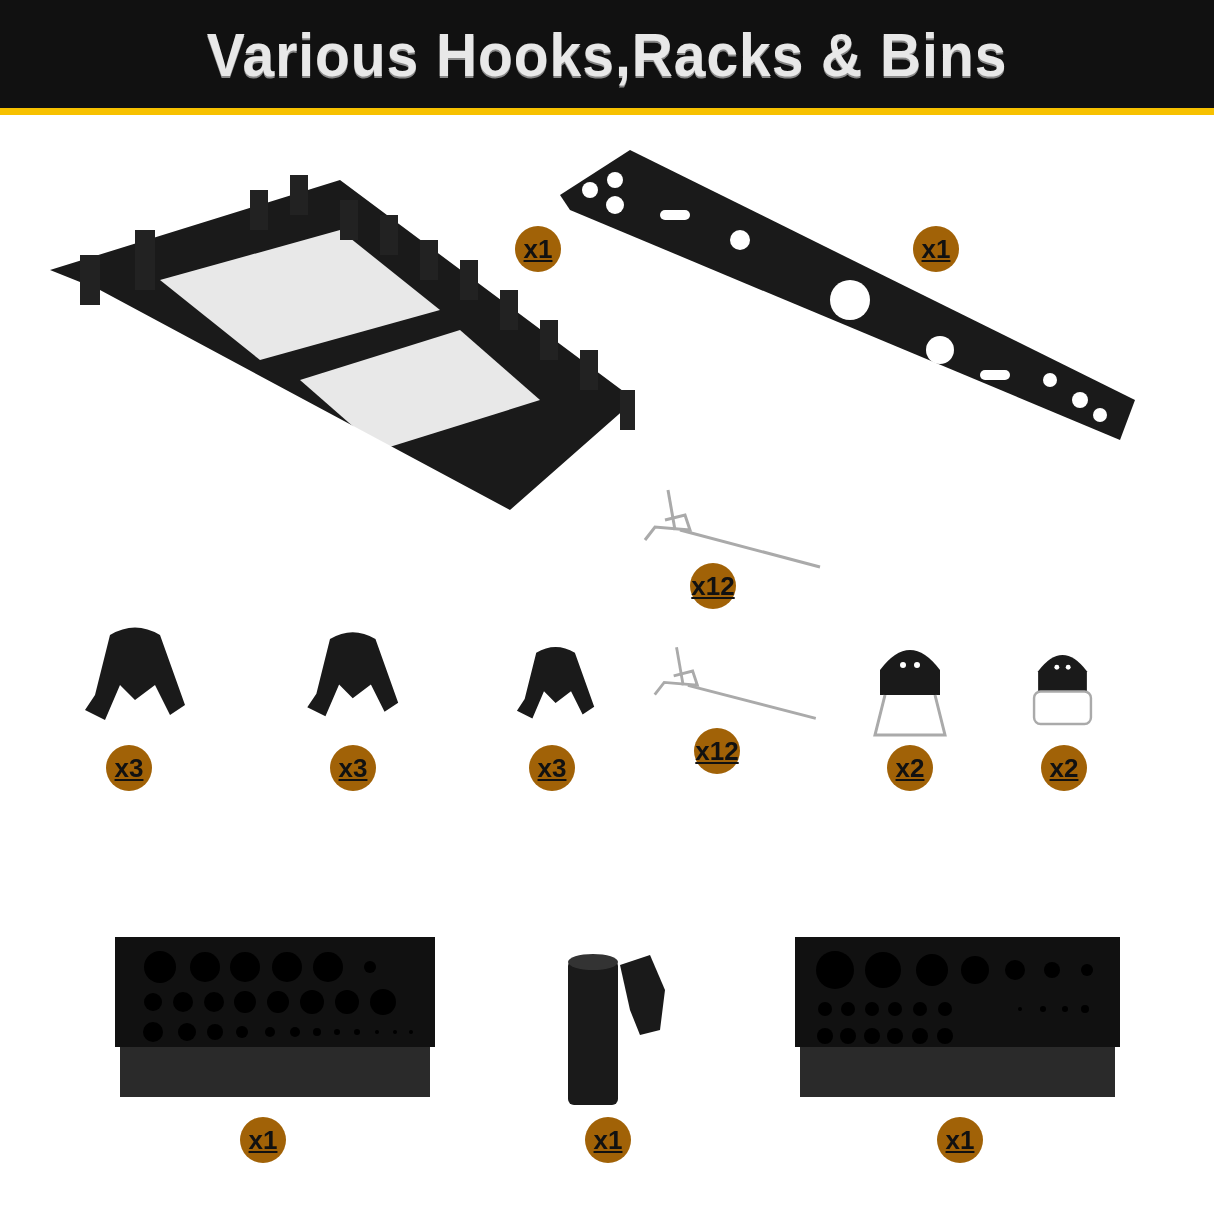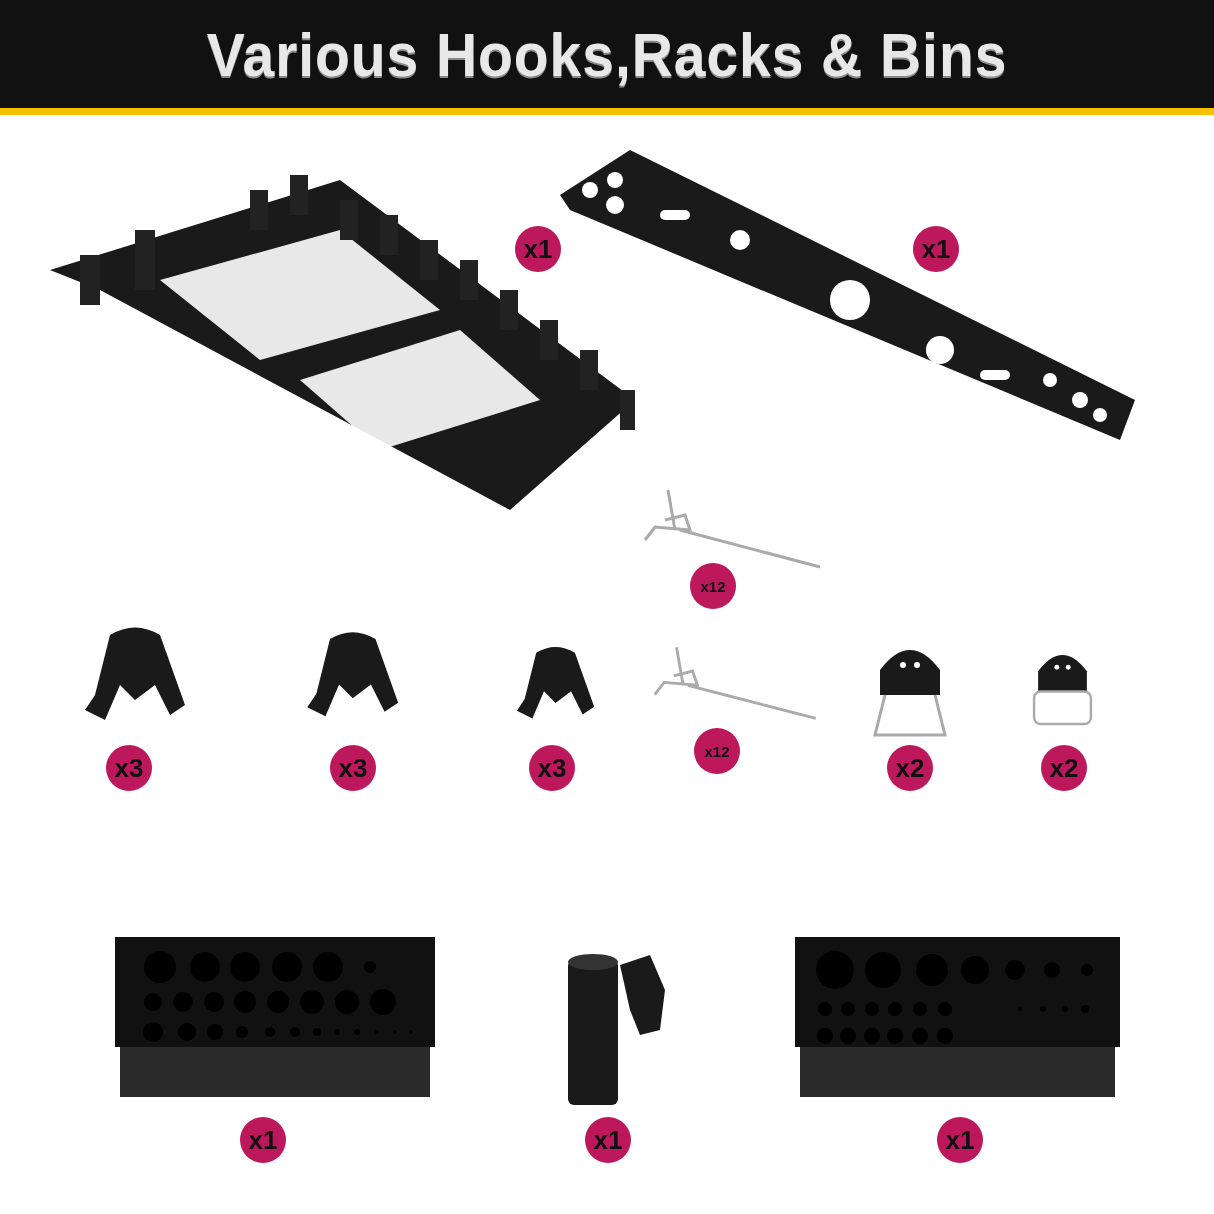--- a/index.html
+++ b/index.html
@@ -2,23 +2,23 @@
 <html><head>
 <meta charset="utf-8">
 <style>
   html,body{margin:0;padding:0;}
   body{width:1214px;height:1214px;background:#fff;position:relative;overflow:hidden;font-family:"Liberation Sans",sans-serif;}
   .header{position:absolute;left:0;top:0;width:1214px;height:108px;background:#111;}
   .header-stripe{position:absolute;left:0;top:108px;width:1214px;height:7px;background:#f7c100;}
   .title{position:absolute;left:0;top:0;width:1214px;height:108px;display:flex;align-items:center;justify-content:center;
     font-family:"Liberation Sans",sans-serif;font-weight:bold;font-size:62px;letter-spacing:1px;
     color:#e8e8e8;text-shadow:0 2px 0 #888;transform:scaleX(0.92);}
-  .badge{position:absolute;width:46px;height:46px;border-radius:50%;background:#be185d;color:#111;
-    display:flex;align-items:center;justify-content:center;font-family:"Liberation Sans",sans-serif;font-weight:bold;font-size:26px;}
-  .badge.small{font-size:15px;}
+  .badge{position:absolute;width:46px;height:46px;border-radius:50%;background:#a16207;color:#111;
+    display:flex;align-items:center;justify-content:center;font-family:"Liberation Sans",sans-serif;font-weight:bold;font-size:26px;text-decoration:underline;}
+  .badge.small{font-size:26px;}
   .item{position:absolute;}
   svg{display:block;}
 </style>
 </head>
 <body>
 
 <div class="header"></div>
 <div class="header-stripe"></div>
 <div class="title">Various Hooks,Racks &amp; Bins</div>
 

